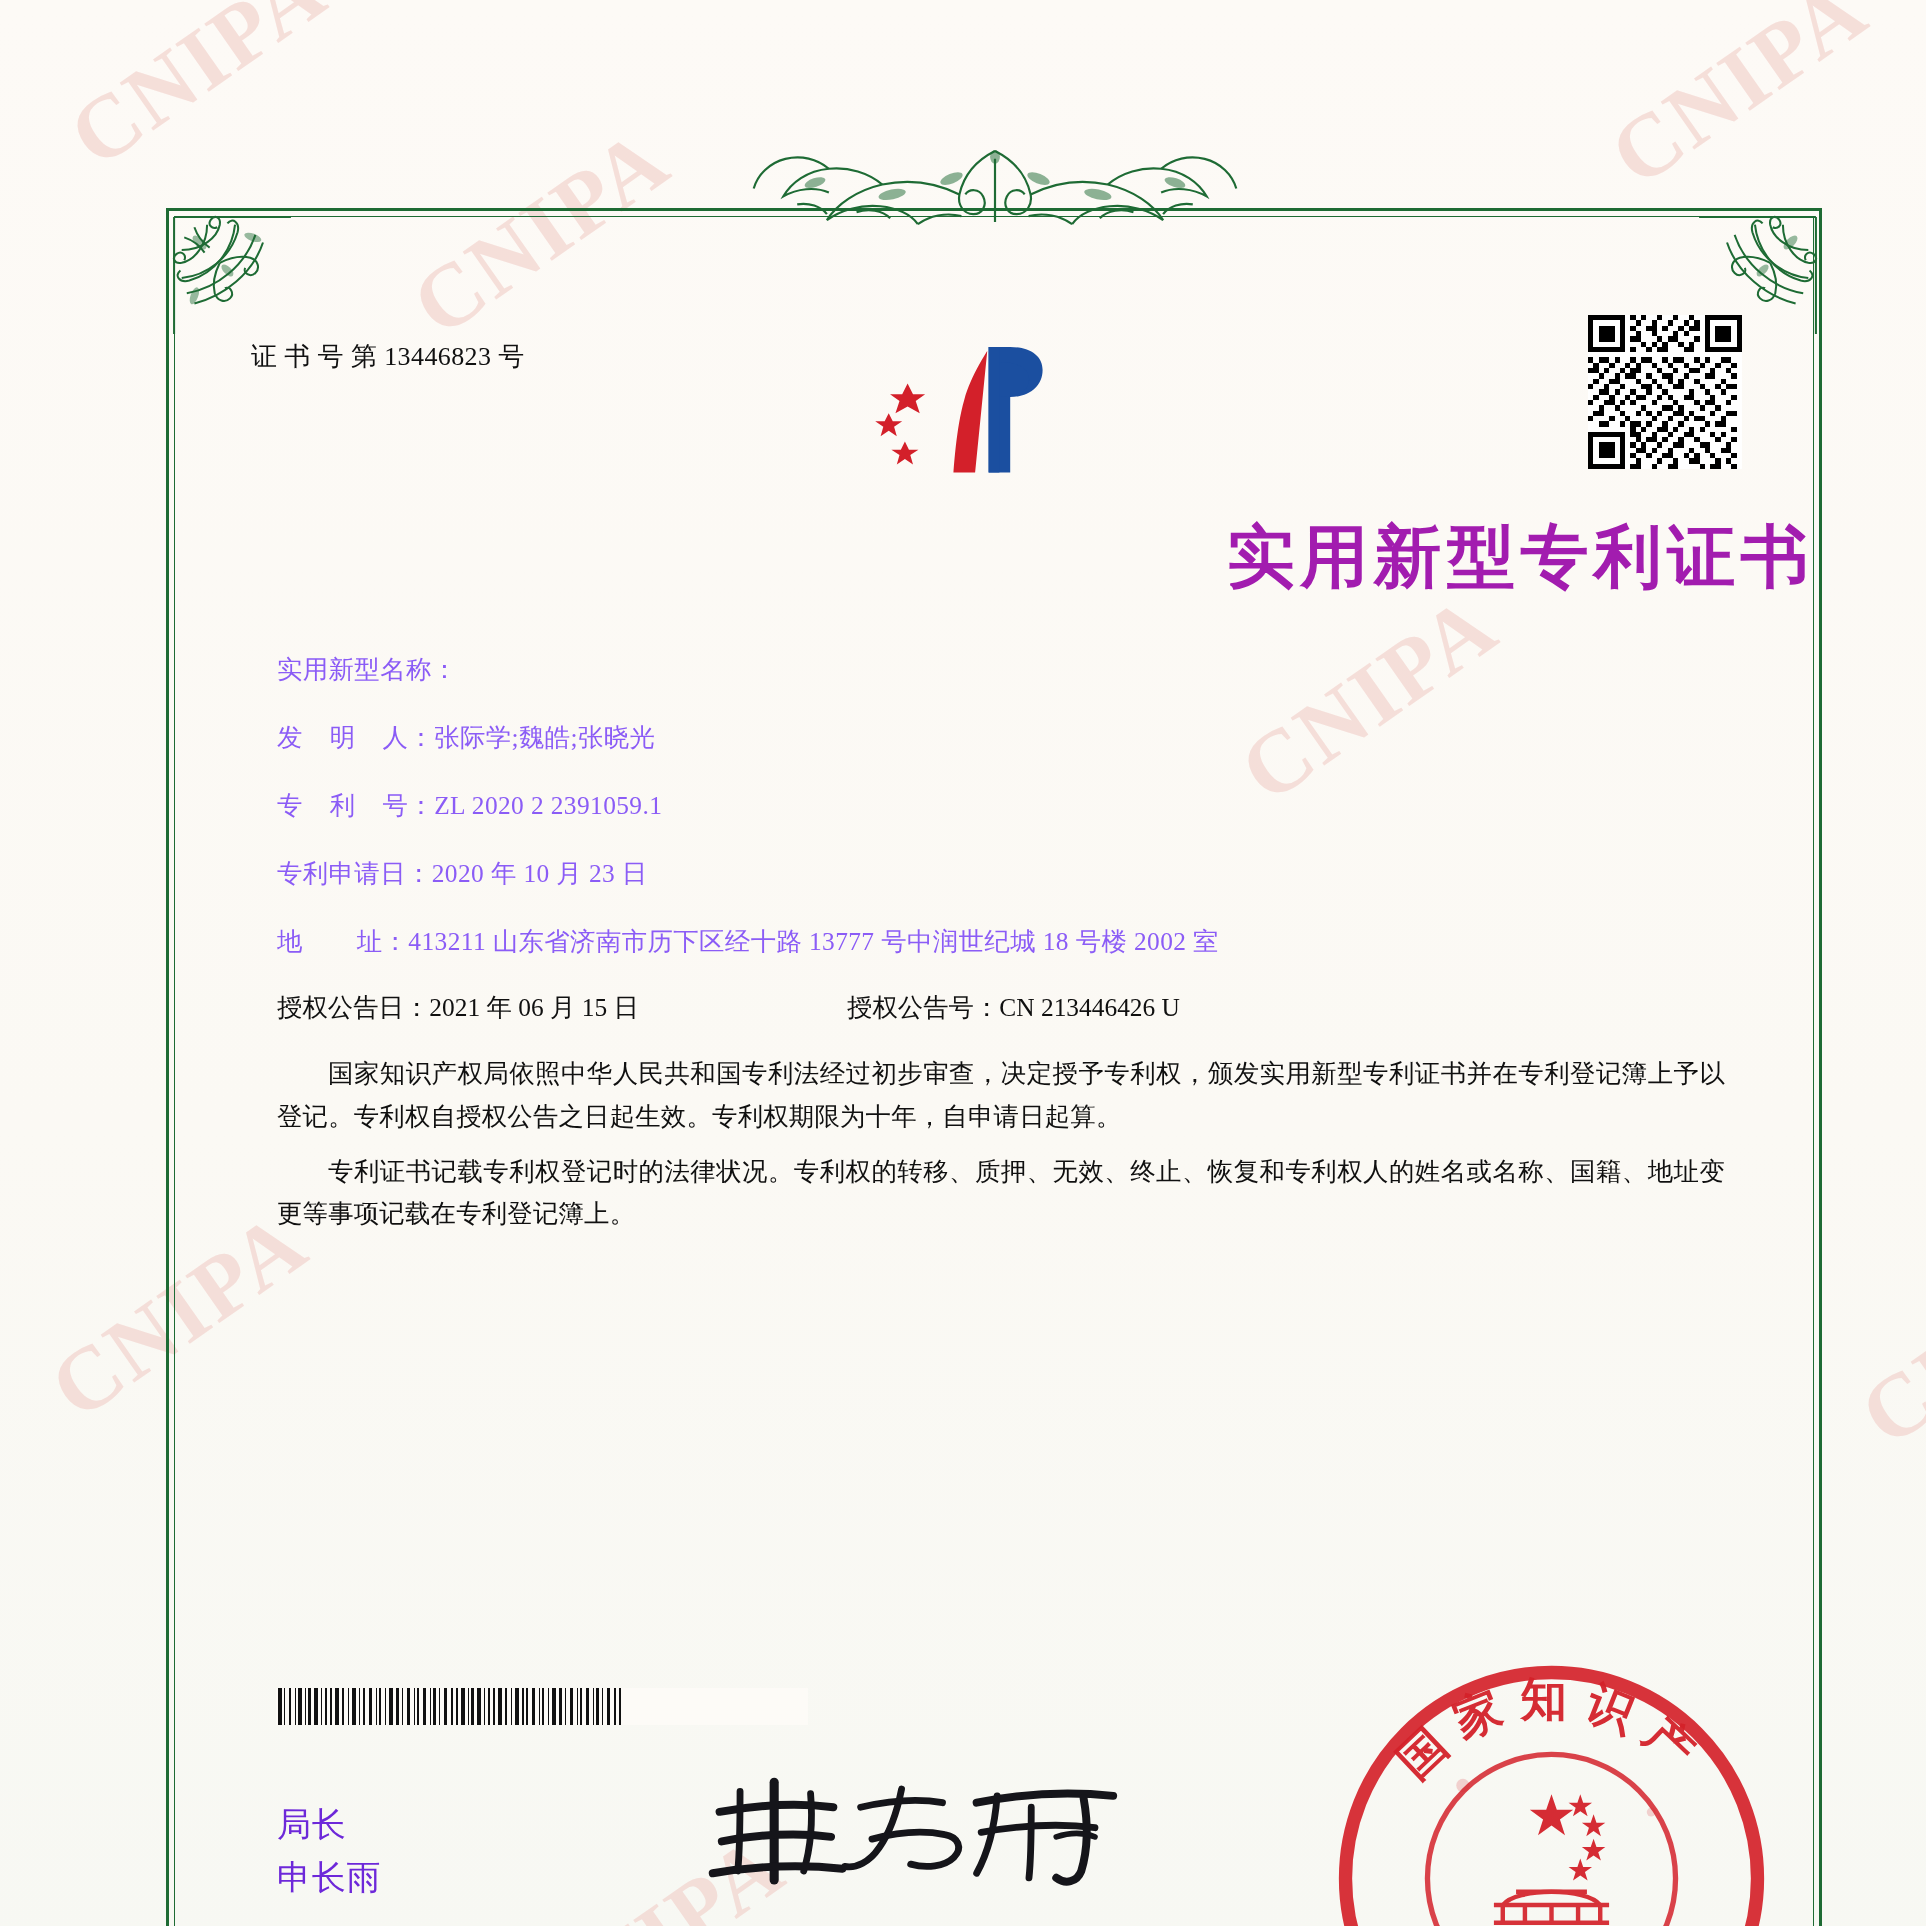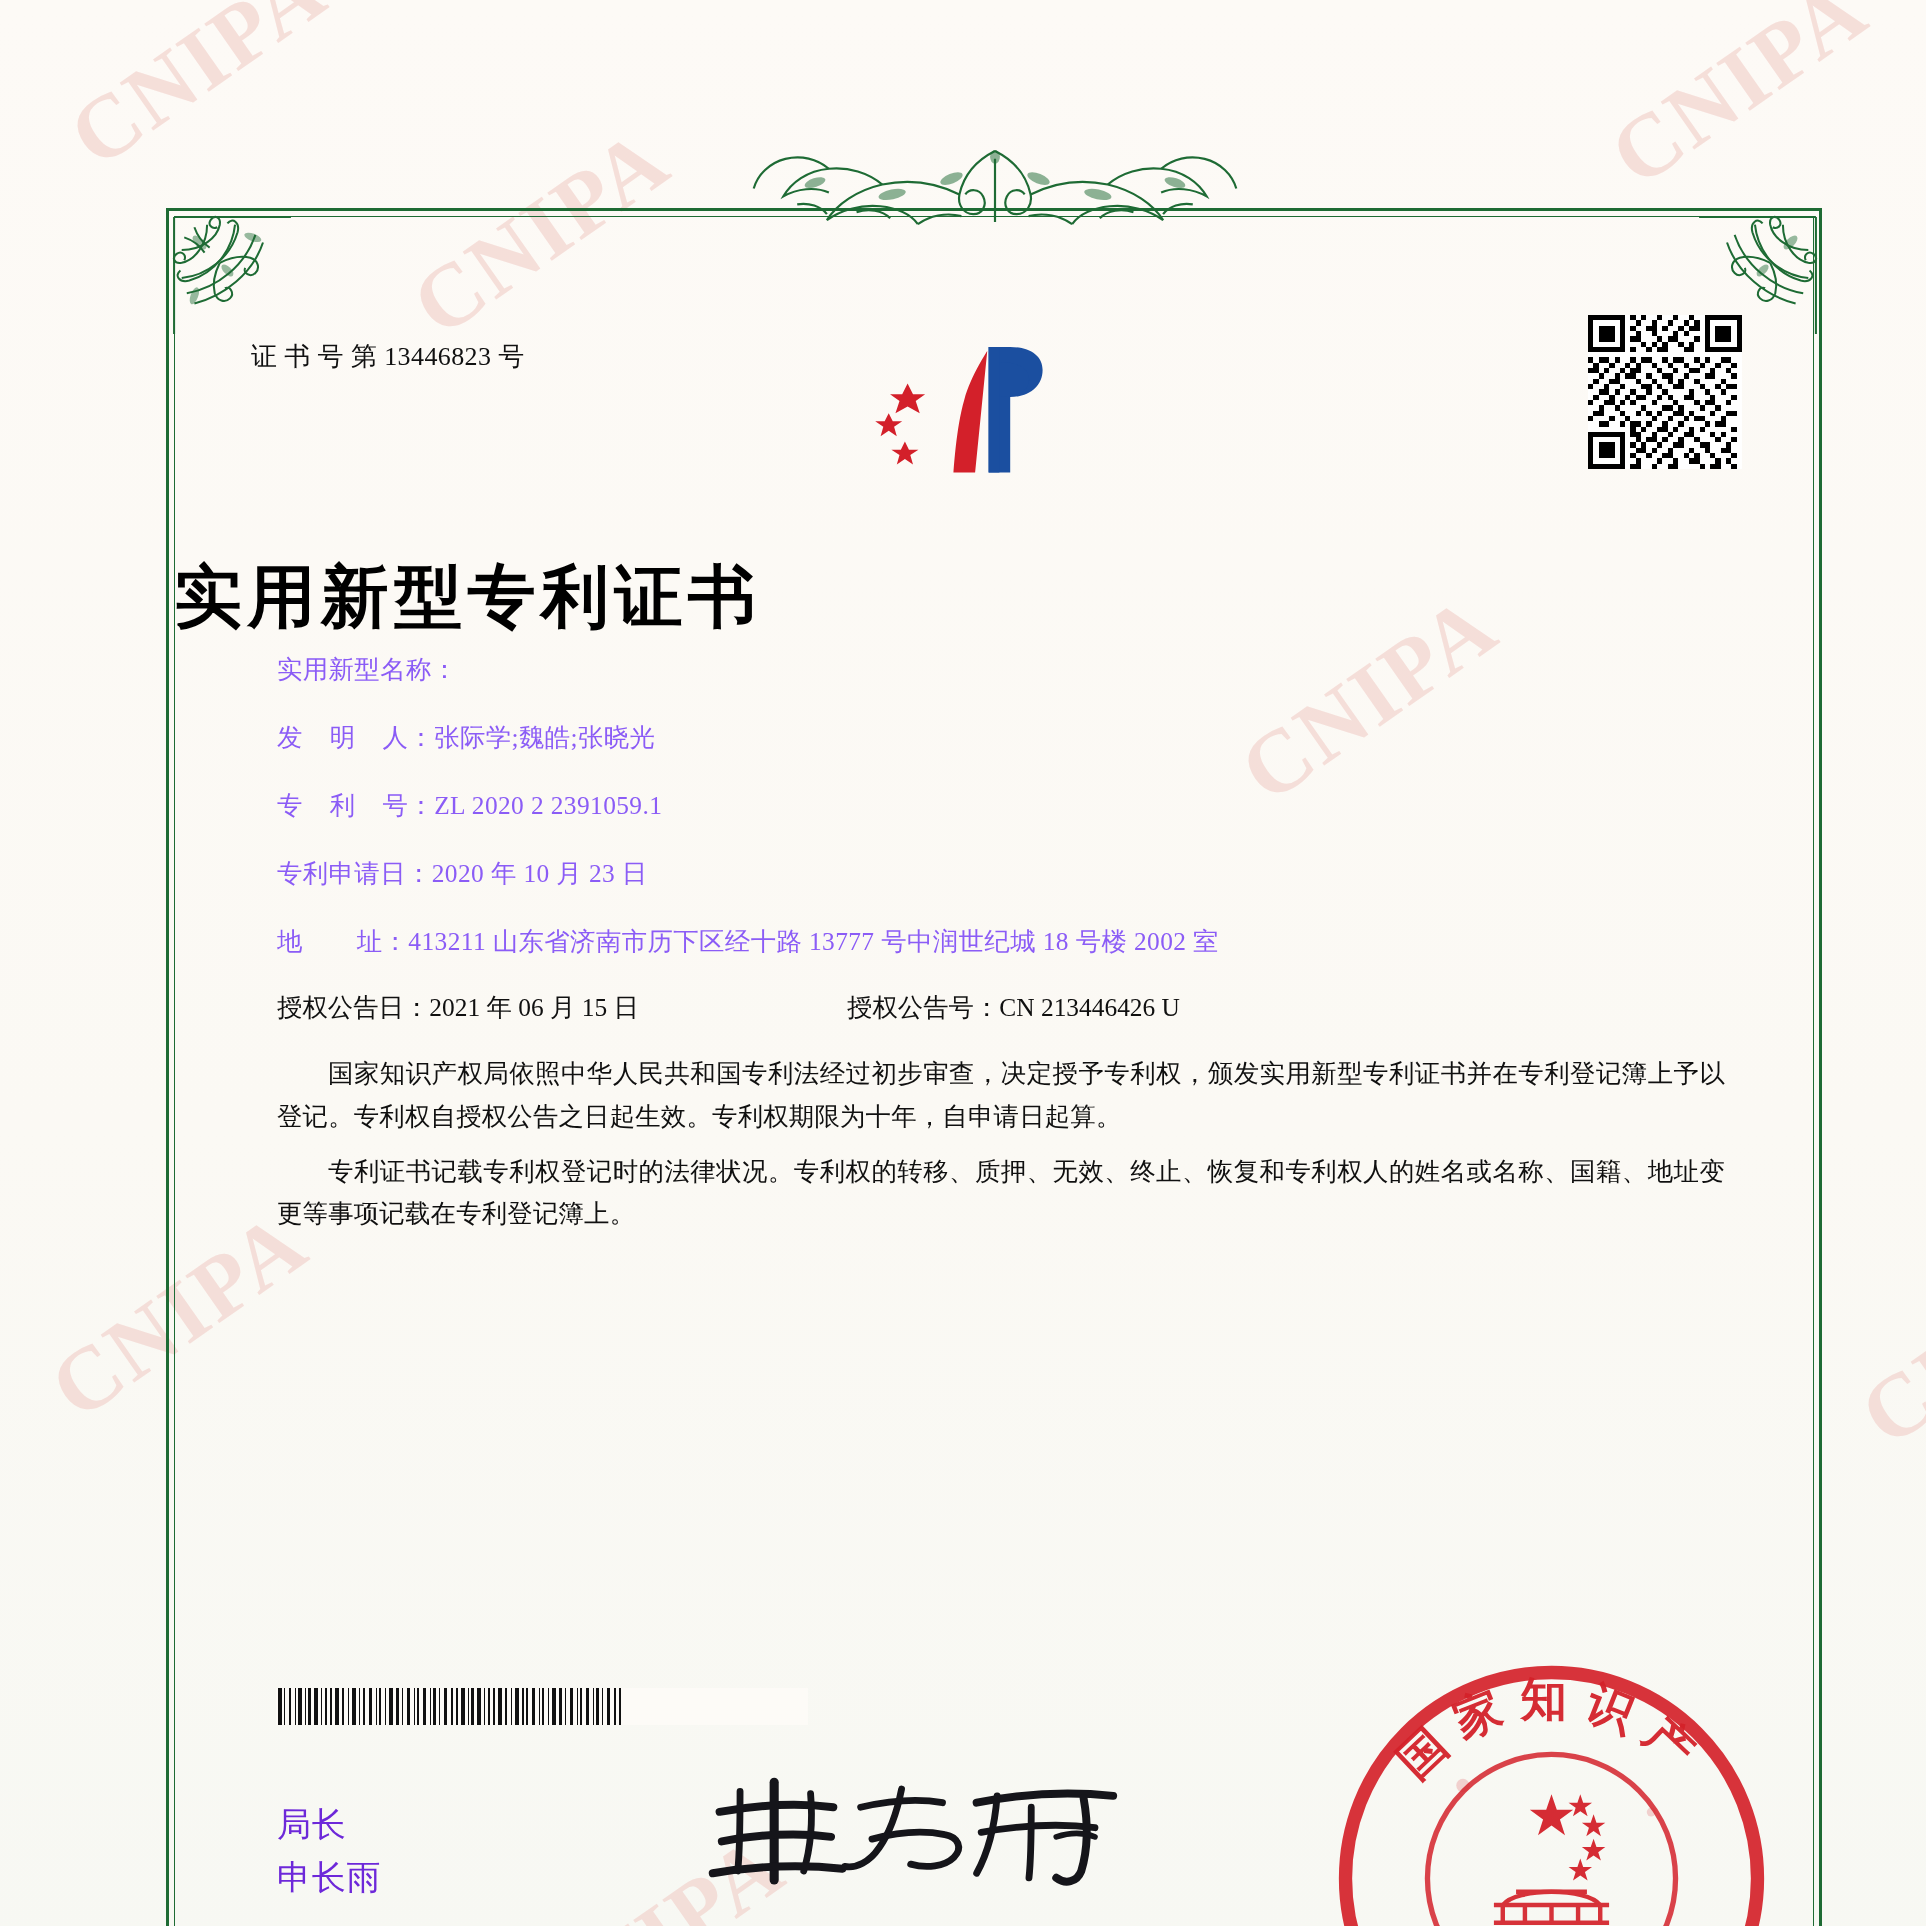--- a/index.html
+++ b/index.html
@@ -118,26 +118,26 @@
     transform: translateX(-50%);
     top: 127px;
     width: 270px;
     height: 135px;
   }
 
   .title {
     position: absolute;
     left: 0;
     right: 0;
-    top: 336px;
-    text-align: left;
+    top: 296px;
+    text-align: right;
     font-size: 68px;
     font-weight: 700;
     letter-spacing: 5.4px;
-    color: #000000;
+    color: #a21caf;
     font-family: "Liberation Serif", "DejaVu Serif", serif;
   }
 
   .fields {
     position: absolute;
     left: 103px;
     right: 89px;
     top: 435px;
   }
   .field {

